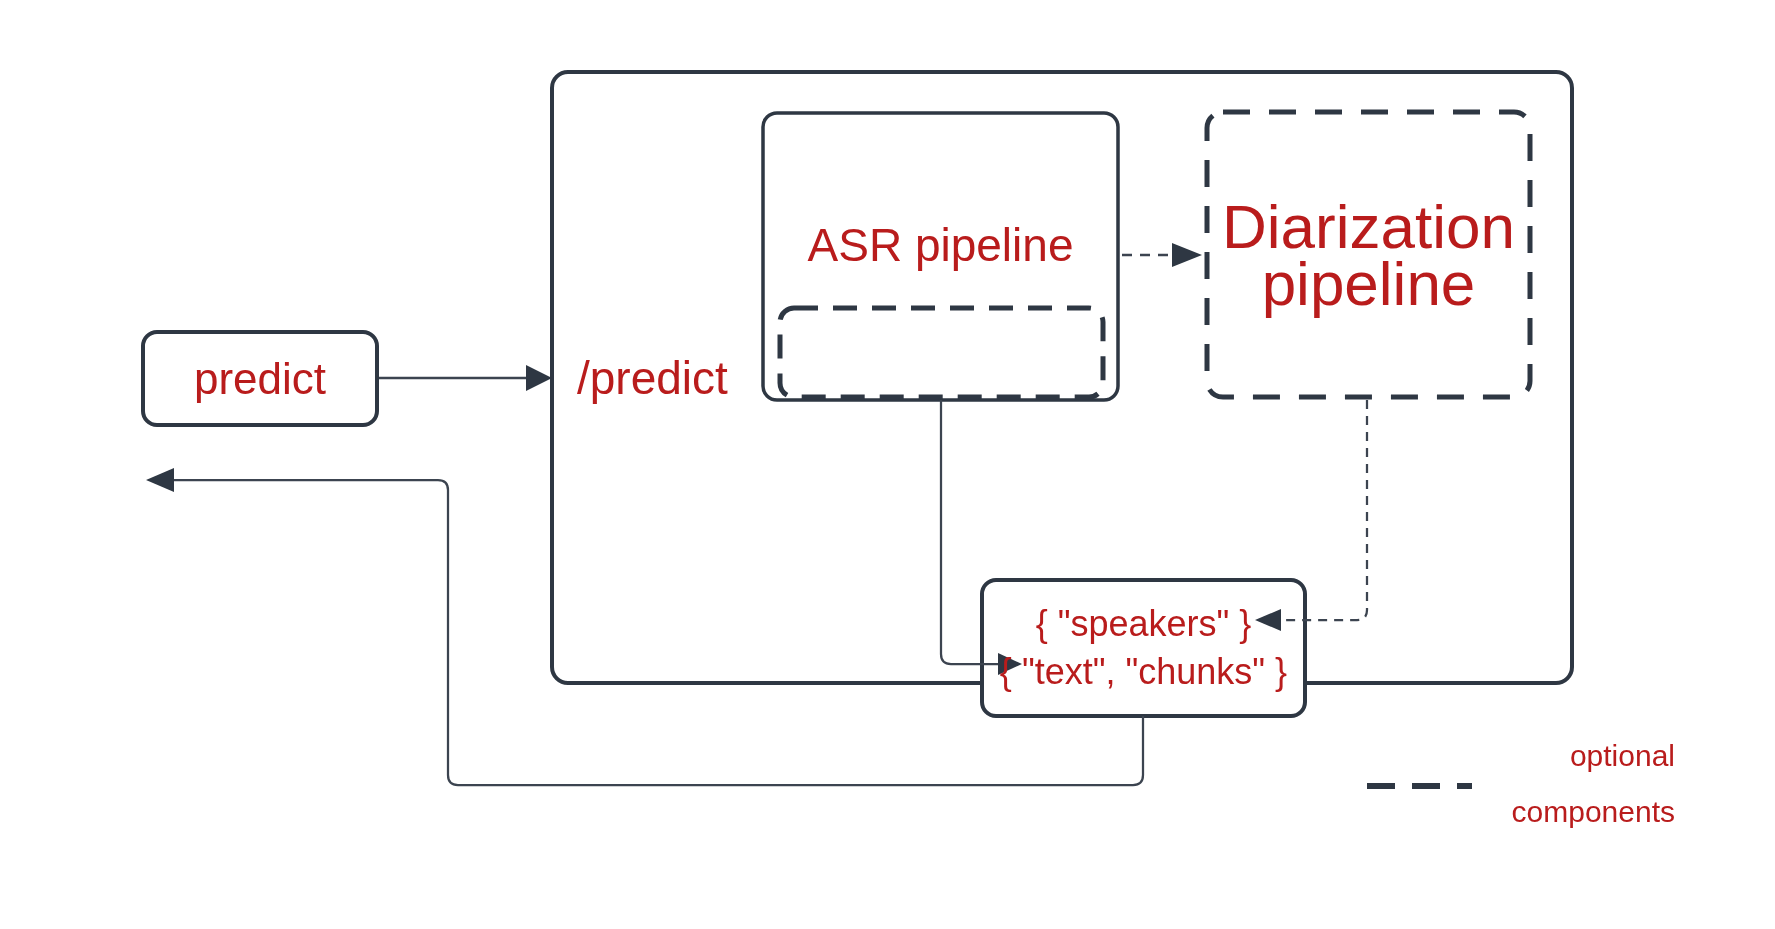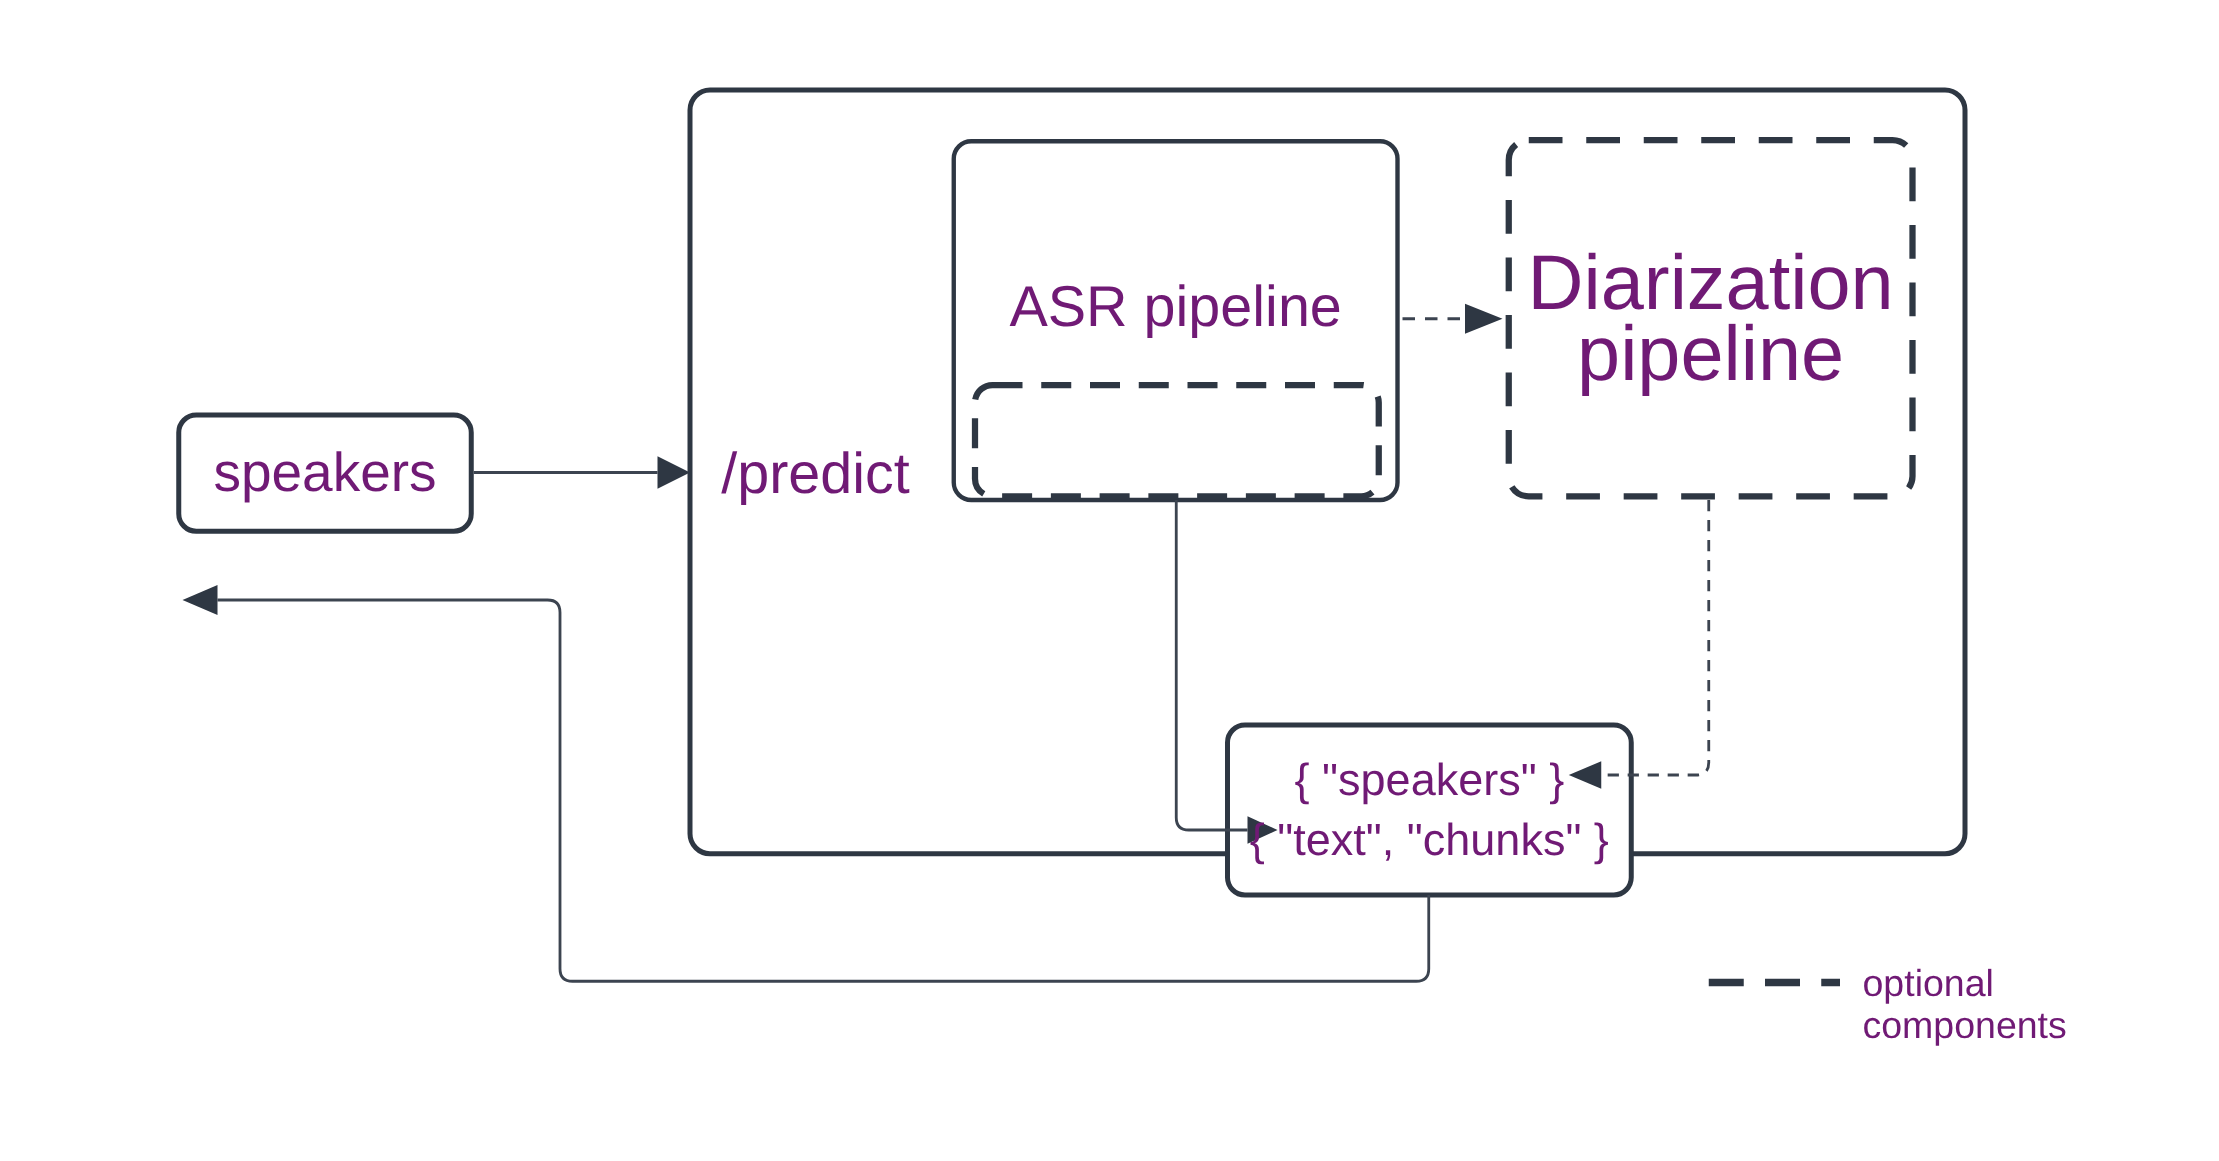--- a/index.html
+++ b/index.html
@@ -22,21 +22,21 @@
     top: 0;
     z-index: 1;
   }
   .label {
     position: absolute;
     z-index: 2;
     display: flex;
     align-items: center;
     justify-content: center;
     text-align: center;
-    color: #701a75;
+    color: #b91c1c;
     white-space: pre-line;
   }
   .label-request {
     left: 143px; top: 332px; width: 234px; height: 93px;
     font-size: 44px;
   }
   .label-predict {
     left: 577px; top: 350px; height: 56px;
     font-size: 46px;
     justify-content: flex-start;
@@ -59,25 +59,25 @@
     display: inline-block;
     max-width: 300px;
   }
   .label-output {
     left: 982px; top: 580px; width: 323px; height: 136px;
     font-size: 36px;
     line-height: 48px;
     flex-direction: column;
   }
   .label-legend {
-    left: 1490px; top: 765px; width: 210px; height: 78px;
+    left: 1490px; top: 745px; width: 210px; height: 78px;
     font-size: 30px;
-    line-height: 33px;
+    line-height: 56px;
     justify-content: flex-start;
-    text-align: left;
+    text-align: right;
   }
   .label-legend .wrap {
     display: inline-block;
     max-width: 185px;
   }
 </style>
 </head>
 <body>
 
 <div id="canvas">
@@ -117,21 +117,21 @@
     </g>
 
     <g>
       <path d="M 1143 716 V 775 Q 1143 785 1133 785 H 458 Q 448 785 448 775 V 490 Q 448 480 438 480 H 174" fill="none" stroke="#3c4450" stroke-width="2.25"></path>
       <polygon points="174,468 146,480 174,492" fill="#2e3743"></polygon>
     </g>
 
     <path d="M 1367 786 H 1472" fill="none" stroke="#2e3743" stroke-width="6" stroke-dasharray="28 17"></path>
   </svg>
 
-  <div class="label label-request">speakers</div>
+  <div class="label label-request">predict</div>
 
   <div class="label label-predict">/predict</div>
 
   <div class="label label-asr">ASR pipeline</div>
 
 
   <div class="label label-diarization">
     <span class="wrap">Diarization pipeline</span>
   </div>
 

